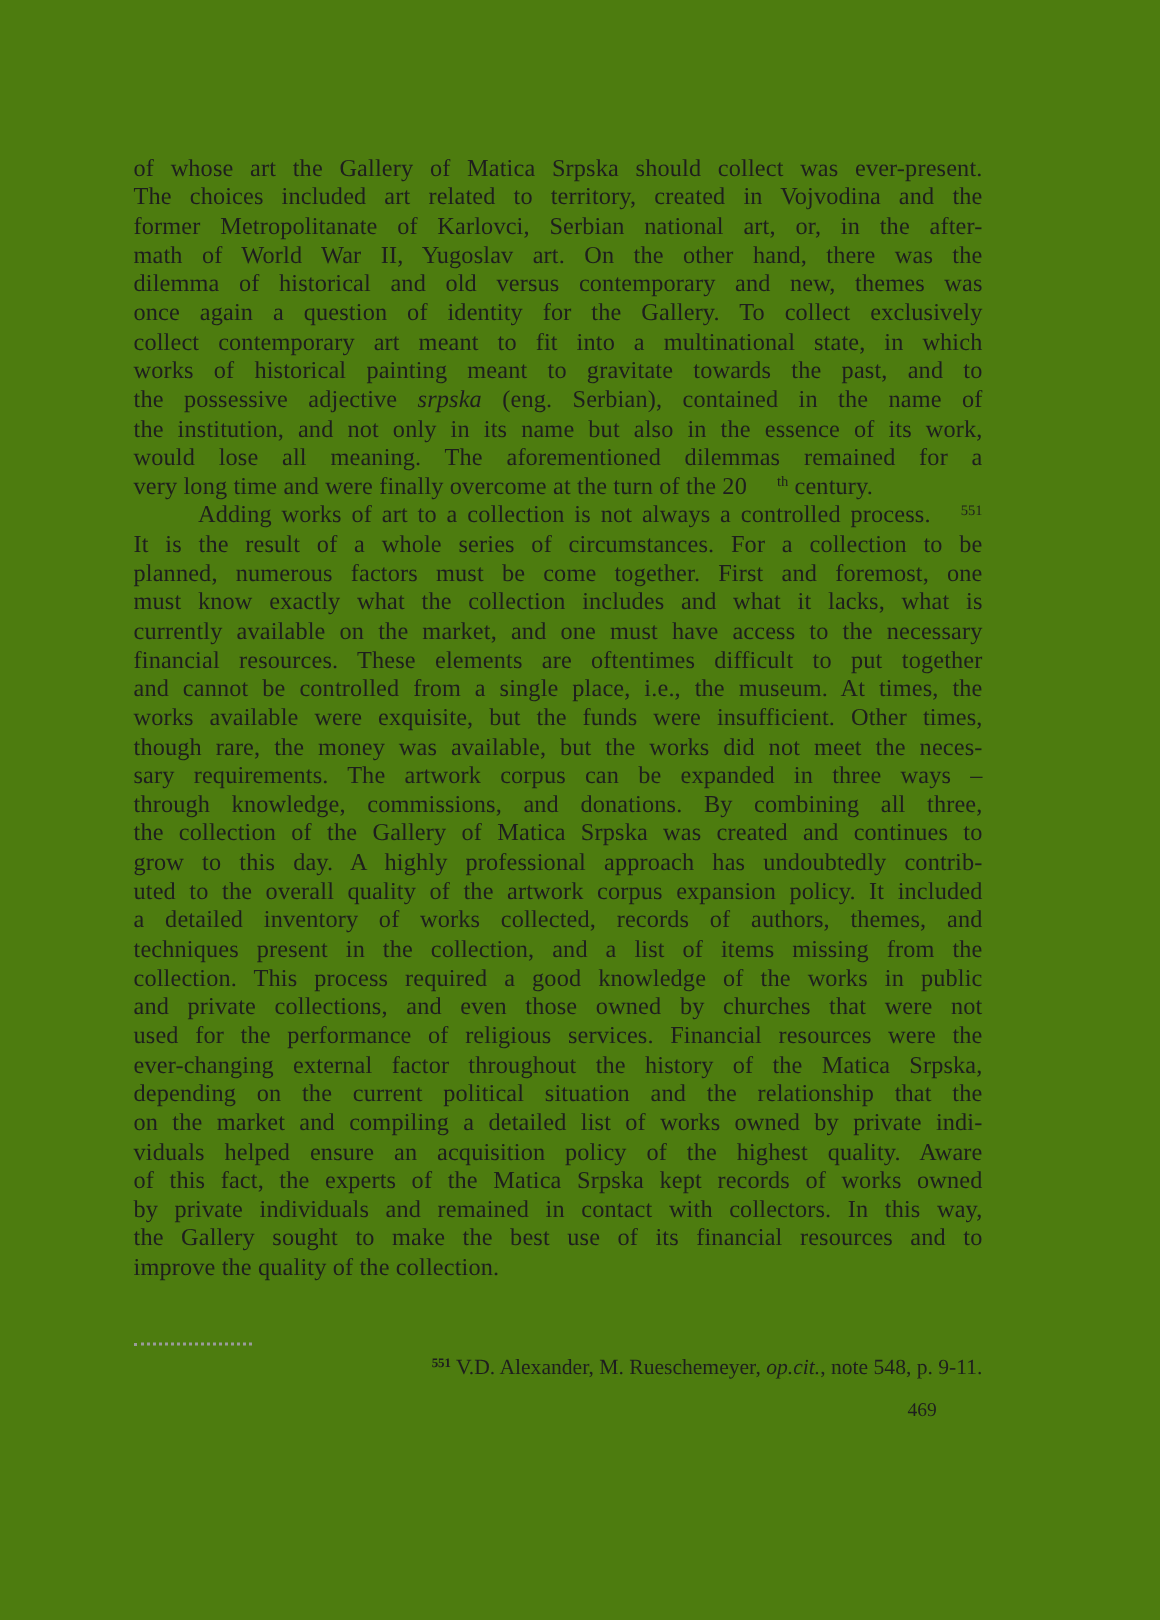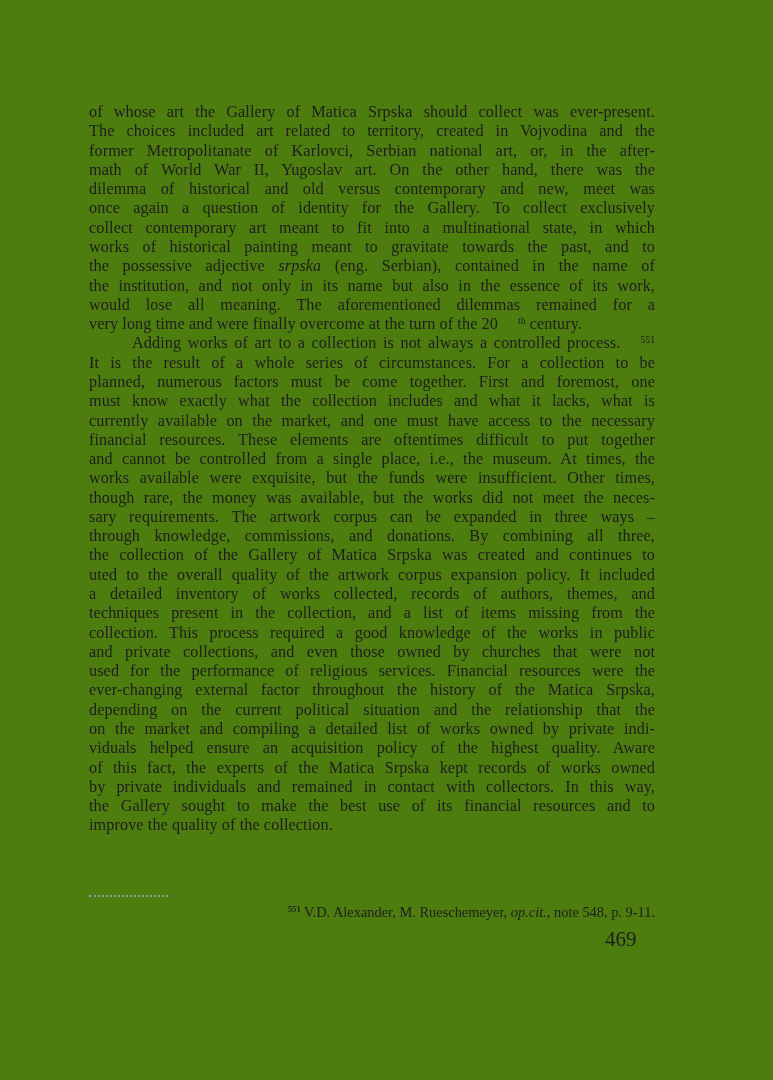--- a/index.html
+++ b/index.html
@@ -35,36 +35,36 @@
     position: absolute;
     left: 89px; top: 903px; width: 566px;
     font-size: 14.4px;
     line-height: 18px;
     text-align: right;
   }
   .footnote .fn-line { padding-left: 44px; }
   .page-number {
     position: absolute;
     left: 605px; top: 930px;
-    font-size: 21px;
+    font-size: 13px;
     line-height: 19px;
   }
 </style>
 </head>
 <body>
 
 <div class="page">
 
   <div class="text-block">
       <div class="para">
         <div class="line">of whose art the Gallery of Matica Srpska should collect was ever-present.</div>
         <div class="line">The choices included art related to territory, created in Vojvodina and the</div>
         <div class="line">former Metropolitanate of Karlovci, Serbian national art, or, in the after-</div>
         <div class="line">math of World War II, Yugoslav art. On the other hand, there was the</div>
-        <div class="line">dilemma of historical and old versus contemporary and new, meet was</div>
+        <div class="line">dilemma of historical and old versus contemporary and new, themes was</div>
         <div class="line">once again a question of identity for the Gallery. To collect exclusively</div>
         <div class="line">collect contemporary art meant to fit into a multinational state, in which</div>
         <div class="line">works of historical painting meant to gravitate towards the past, and to</div>
         <div class="line">the possessive adjective <i>srpska</i> (eng. Serbian), contained in the name of</div>
         <div class="line">the institution, and not only in its name but also in the essence of its work,</div>
         <div class="line">would lose all meaning. The aforementioned dilemmas remained for a</div>
         <div class="line last">very long time and were finally overcome at the turn of the 20<sup>th</sup> century.</div>
       </div>
       <div class="para">
         <div class="line indent">Adding works of art to a collection is not always a controlled process.<sup>551</sup></div>
@@ -72,20 +72,21 @@
         <div class="line">planned, numerous factors must be come together. First and foremost, one</div>
         <div class="line">must know exactly what the collection includes and what it lacks, what is</div>
         <div class="line">currently available on the market, and one must have access to the necessary</div>
         <div class="line">financial resources. These elements are oftentimes difficult to put together</div>
         <div class="line">and cannot be controlled from a single place, i.e., the museum. At times, the</div>
         <div class="line">works available were exquisite, but the funds were insufficient. Other times,</div>
         <div class="line">though rare, the money was available, but the works did not meet the neces-</div>
         <div class="line">sary requirements. The artwork corpus can be expanded in three ways –</div>
         <div class="line">through knowledge, commissions, and donations. By combining all three,</div>
         <div class="line">the collection of the Gallery of Matica Srpska was created and continues to</div>
+        <div class="line">grow to this day. A highly professional approach has undoubtedly contrib-</div>
         <div class="line">uted to the overall quality of the artwork corpus expansion policy. It included</div>
         <div class="line">a detailed inventory of works collected, records of authors, themes, and</div>
         <div class="line">techniques present in the collection, and a list of items missing from the</div>
         <div class="line">collection. This process required a good knowledge of the works in public</div>
         <div class="line">and private collections, and even those owned by churches that were not</div>
         <div class="line">used for the performance of religious services. Financial resources were the</div>
         <div class="line">ever-changing external factor throughout the history of the Matica Srpska,</div>
         <div class="line">depending on the current political situation and the relationship that the</div>
         <div class="line">on the market and compiling a detailed list of works owned by private indi-</div>
         <div class="line">viduals helped ensure an acquisition policy of the highest quality. Aware</div>

